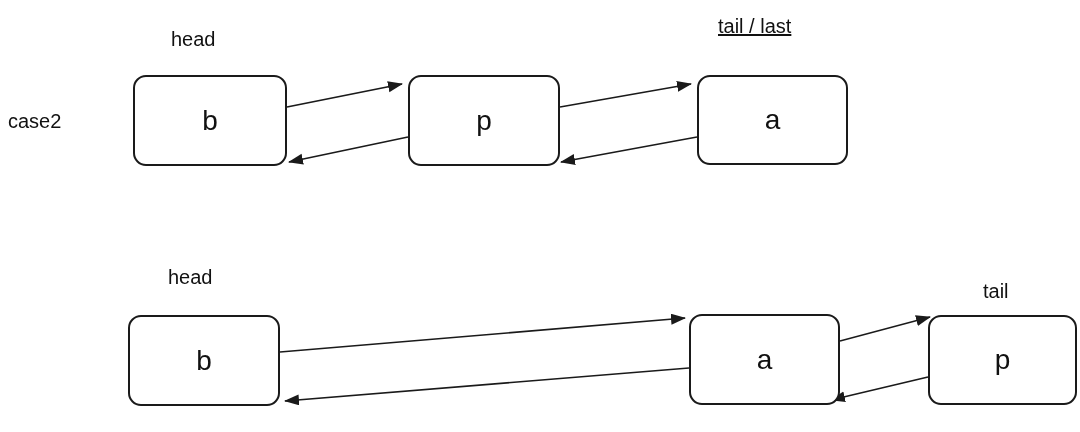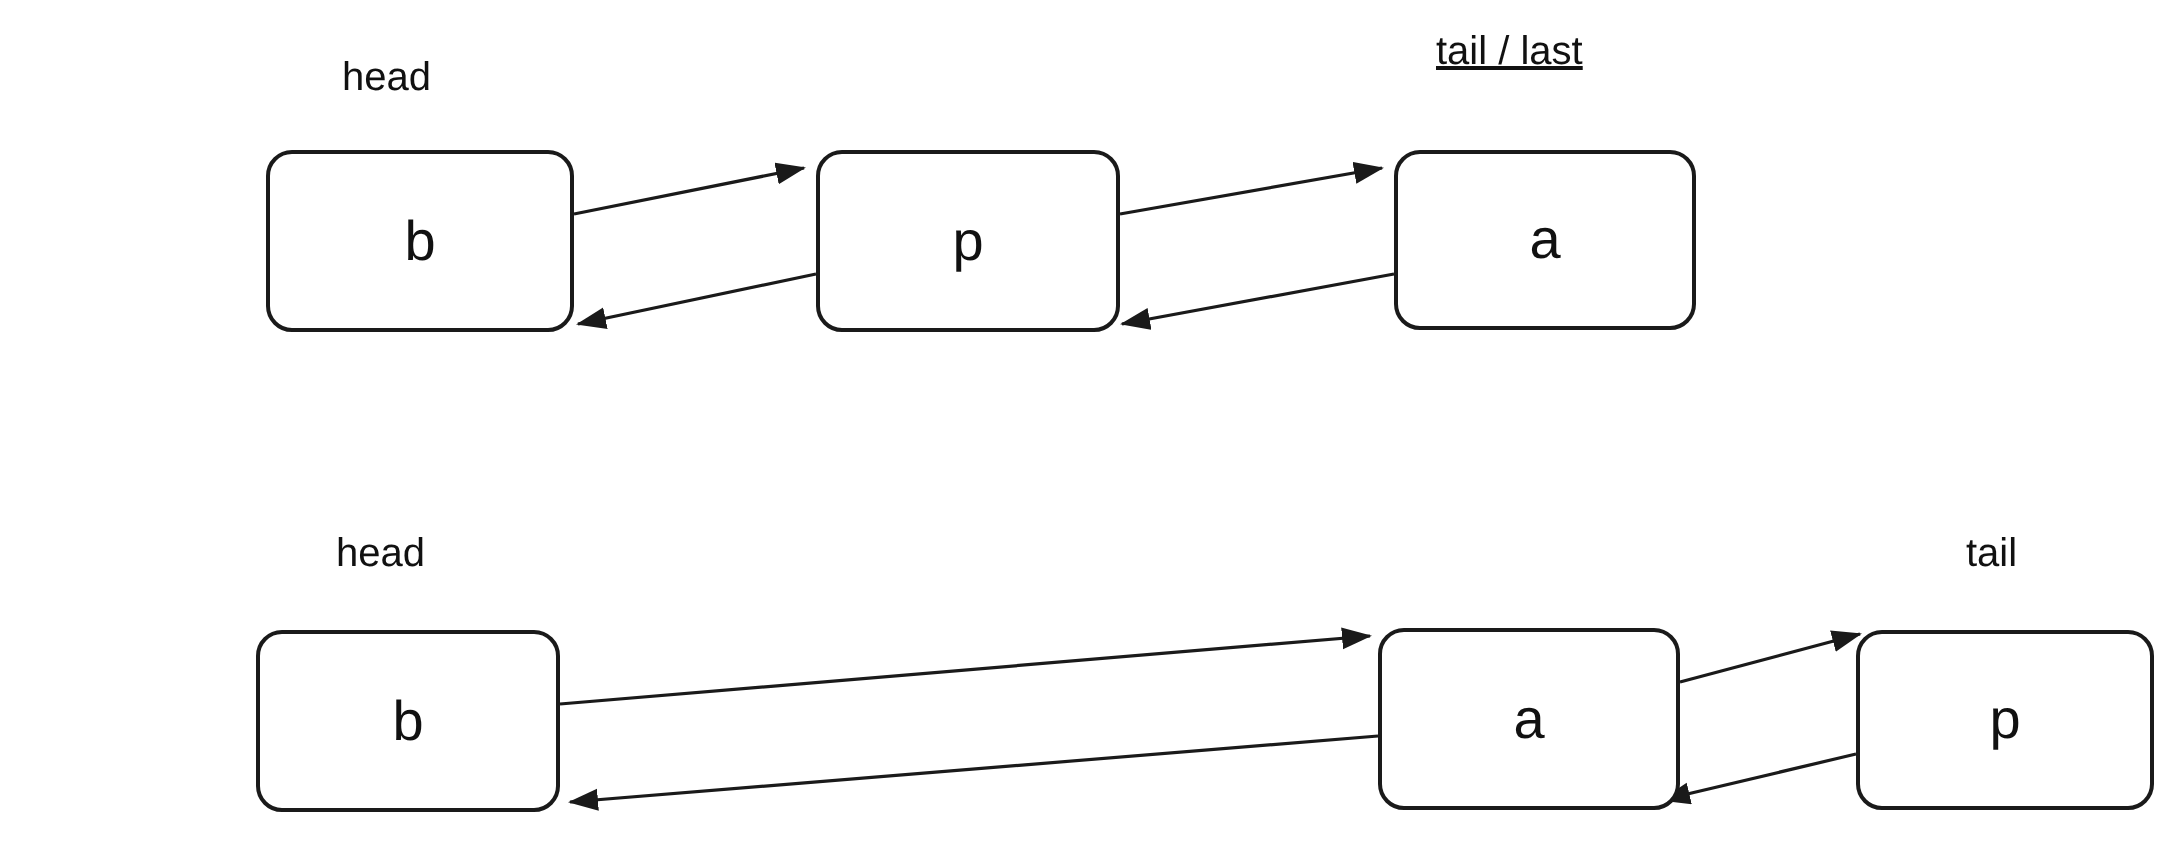--- a/index.html
+++ b/index.html
@@ -55,21 +55,21 @@
   #node-r1-a { left: 697px; top: 75px;  width: 151px; height: 90px; }
   
   #node-r2-b { left: 128px; top: 315px; width: 152px; height: 91px; }
   #node-r2-a { left: 689px; top: 314px; width: 151px; height: 91px; }
   #node-r2-p { left: 928px; top: 315px; width: 149px; height: 90px; }
   
   #label-case       { left: 8px;   top: 107px; }
   #label-r1-head    { left: 171px; top: 25px;  }
   #label-r1-tail    { left: 718px; top: 12px; text-decoration: underline;  }
   #label-r2-head    { left: 168px; top: 263px; }
-  #label-r2-tail    { left: 983px; top: 263px; }
+  #label-r2-tail    { left: 983px; top: 277px; }
 </style>
 </head>
 <body>
 
 <div class="canvas">
 
   <svg id="arrow-layer" viewBox="0 0 1080 432" xmlns="http://www.w3.org/2000/svg">
     <defs>
       <marker id="arrowhead" markerUnits="userSpaceOnUse" markerWidth="17" markerHeight="12" refX="14" refY="5.5" orient="auto">
         <path d="M0,0 L15,5.5 L0,11 Z" fill="#1a1a1a"></path>
@@ -78,20 +78,21 @@
   <line x1="287" y1="107" x2="402" y2="84" stroke="#1a1a1a" marker-end="url(#arrowhead)"></line>
       <line x1="408" y1="137" x2="289" y2="162" stroke="#1a1a1a" marker-end="url(#arrowhead)"></line>
       <line x1="560" y1="107" x2="691" y2="84" stroke="#1a1a1a" marker-end="url(#arrowhead)"></line>
       <line x1="697" y1="137" x2="561" y2="162" stroke="#1a1a1a" marker-end="url(#arrowhead)"></line>
       <line x1="280" y1="352" x2="685" y2="318" stroke="#1a1a1a" marker-end="url(#arrowhead)"></line>
       <line x1="689" y1="368" x2="285" y2="401" stroke="#1a1a1a" marker-end="url(#arrowhead)"></line>
       <line x1="840" y1="341" x2="930" y2="317" stroke="#1a1a1a" marker-end="url(#arrowhead)"></line>
       <line x1="928" y1="377" x2="831" y2="400" stroke="#1a1a1a" marker-end="url(#arrowhead)"></line>
     </svg>
 
+  <div class="diagram-label" id="label-case">case2</div>
   <div class="diagram-label" id="label-r1-head">head</div>
   <div class="diagram-label" id="label-r1-tail">tail / last</div>
 
   <div class="node" id="node-r1-b">
     <span>b</span>
   </div>
   <div class="node" id="node-r1-p">
     <span>p</span>
   </div>
   <div class="node" id="node-r1-a">

